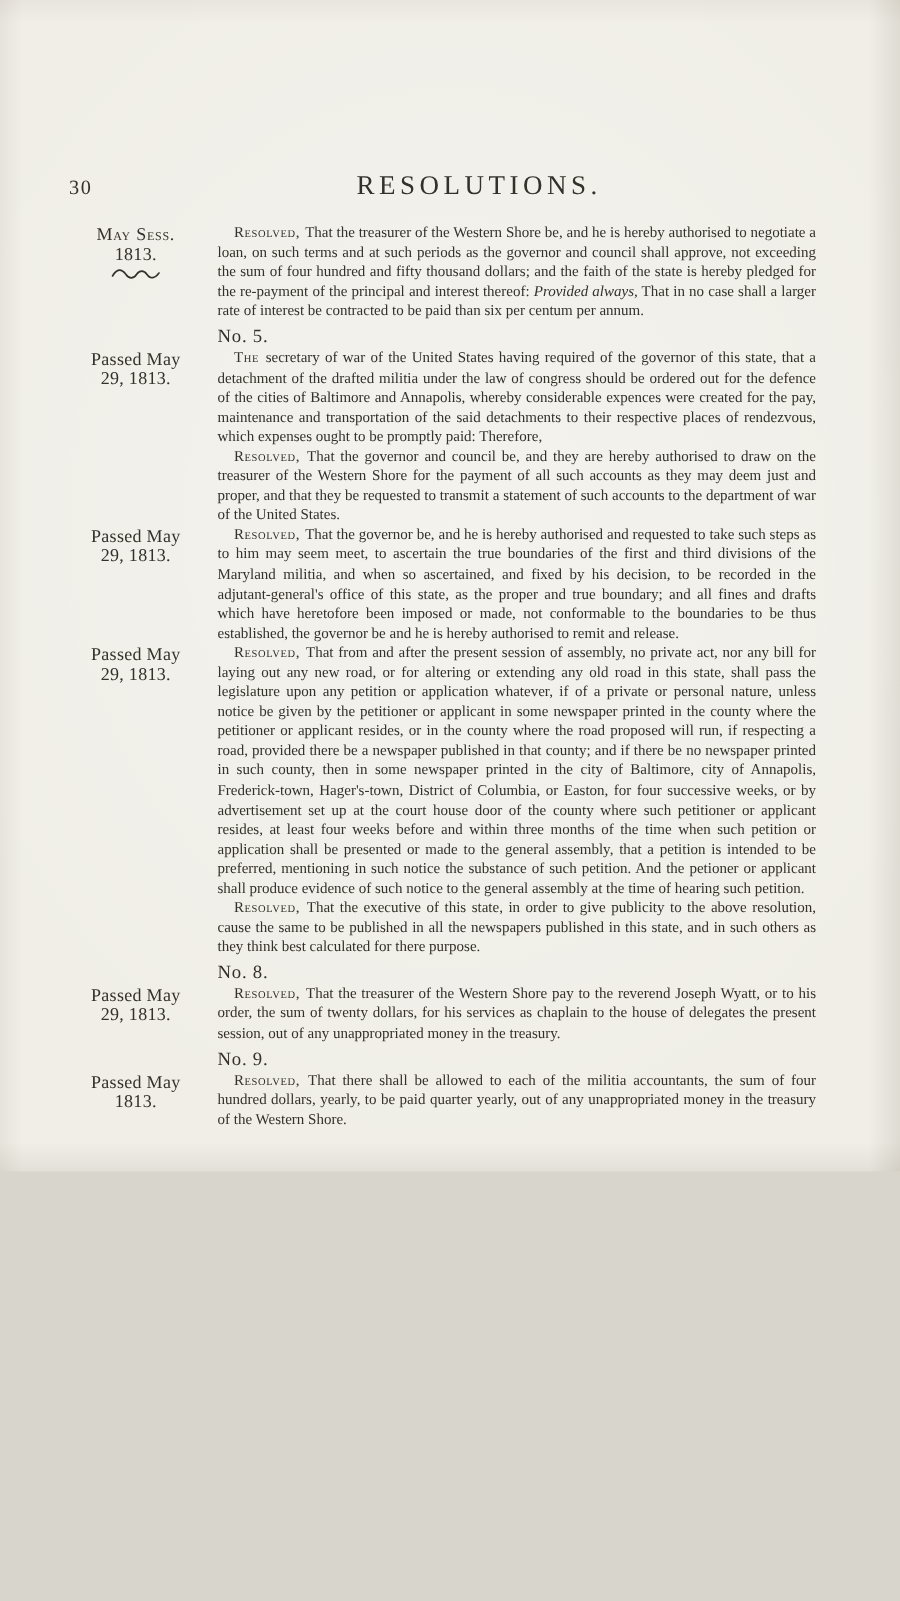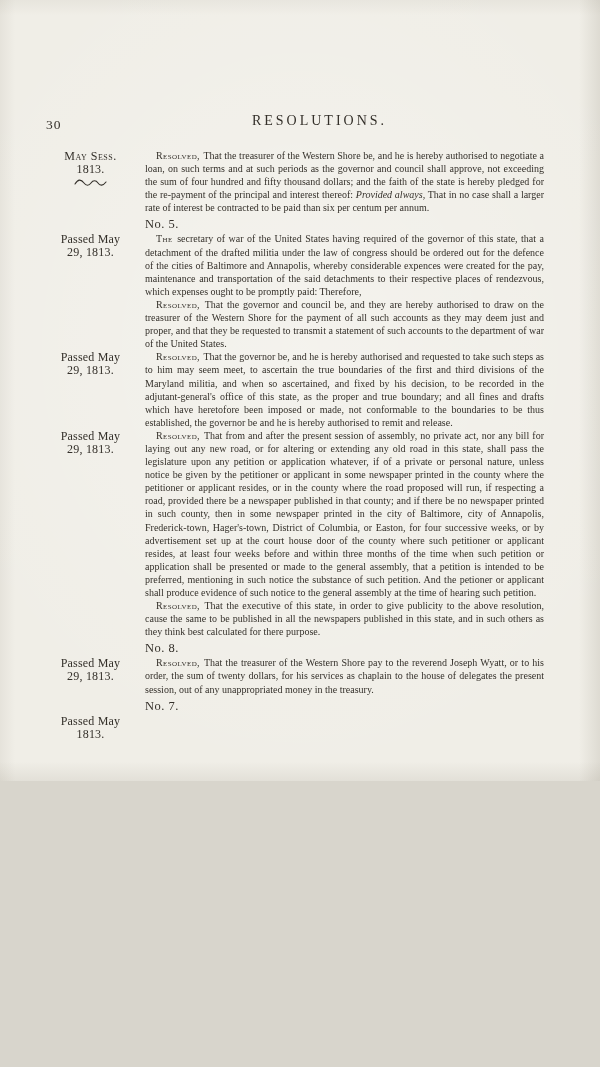--- a/index.html
+++ b/index.html
@@ -16,21 +16,21 @@
     background-color: #f0eee7;
     background-image:
       radial-gradient(ellipse 90% 80% at 50% 45%, rgba(255,255,255,0.28), rgba(0,0,0,0) 70%),
       linear-gradient(to right, rgba(90,80,60,0.07), rgba(0,0,0,0) 2.5%, rgba(0,0,0,0) 96.5%, rgba(90,80,60,0.12)),
       linear-gradient(to bottom, rgba(90,80,60,0.06), rgba(0,0,0,0) 2%, rgba(0,0,0,0) 97.5%, rgba(90,80,60,0.09));
     color: #34302a;
   }
   .pagehead { position: absolute; top: 113px; left: 0; width: 100%; height: 24px; }
   .pgnum { position: absolute; left: 46px; top: 4px; font-size: 13.5px; letter-spacing: 1px; }
   .title {
-    margin: 0; font-weight: normal; font-size: 14px;
+    margin: 0; font-weight: normal; font-size: 18px;
     text-align: center; letter-spacing: 3px; padding-left: 39px;
   }
   .text-block { position: absolute; top: 149px; left: 48px; width: 496px; }
   .row { display: flex; align-items: flex-start; }
   .note {
     flex: 0 0 97px; width: 97px;
     padding: 1px 12px 0 0;
     text-align: center;
     font-size: 12px; line-height: 13px;
     letter-spacing: 0.2px;
@@ -128,26 +128,29 @@
       <aside class="note">
         <div>Passed May</div>
         <div>29, 1813.</div>
       </aside>
       <div class="content">
         <p class="par"><span class="lead">Resolved,</span> <span>That the treasurer of the Western Shore pay to the reverend Joseph Wyatt, or to his order, the sum of twenty dollars, for his services as chaplain to the house of delegates the present session, out of any unappropriated money in the treasury.</span></p>
       </div>
     </section>
 
     <div class="no-row">
-      <h3 class="no">No. 7.</h3>
+      <h3 class="no">No. 9.</h3>
     </div>
     <section class="row">
       <aside class="note">
         <div>Passed May</div>
         <div>1813.</div>
       </aside>
+      <div class="content">
+        <p class="par"><span class="lead">Resolved,</span> <span>That there shall be allowed to each of the militia accountants, the sum of four hundred dollars, yearly, to be paid quarter yearly, out of any unappropriated money in the treasury of the Western Shore.</span></p>
+      </div>
     </section>
 
   </div>
 
   <div class="ink-spot"></div>
 
 </div>
 
 </body></html>

